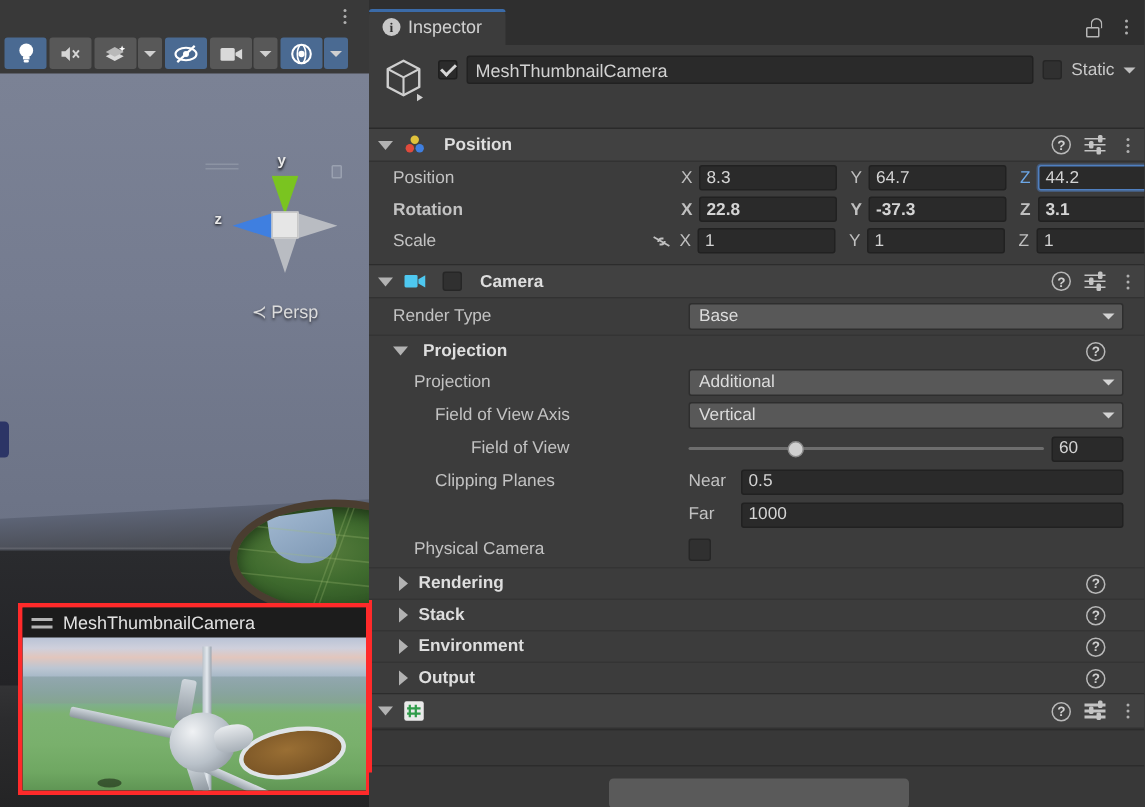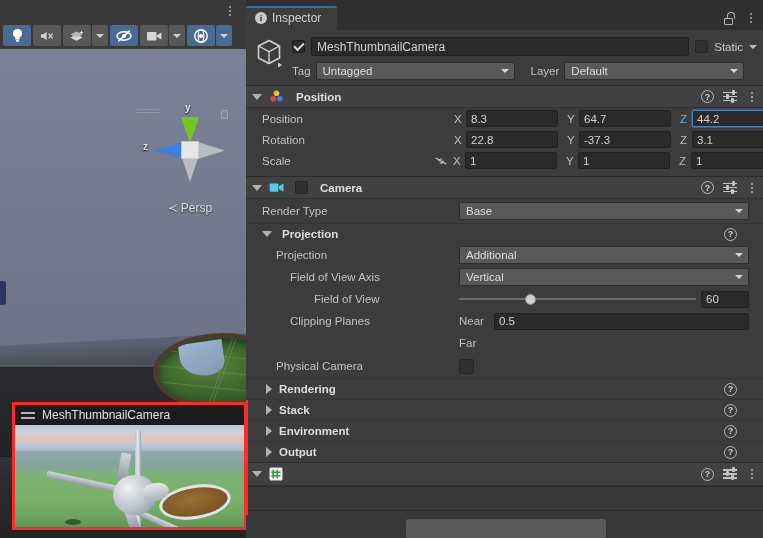--- a/index.html
+++ b/index.html
@@ -508,32 +508,20 @@
       </svg>
 
       <div id="obj-row1">
         <div class="ck checked"></div>
         <div class="txtfield" id="obj-name">MeshThumbnailCamera</div>
         <div class="ck dark"></div>
         <span id="static-label">Static</span>
         <div class="mini-caret"></div>
       </div>
 
-      <div id="obj-row2">
-        <span class="lbl">Tag</span>
-        <div class="dropdown" style="width:199px;">
-          <span>Untagged</span>
-          <span class="dd-caret"></span>
-        </div>
-        <span class="lbl" style="margin-left:11px;">Layer</span>
-        <div class="dropdown" style="width:180px;">
-          <span>Default</span>
-          <span class="dd-caret"></span>
-        </div>
-      </div>
     </div>
 
     <div class="component">
       <div class="comp-header">
         <div class="foldout"></div>
         <svg width="15" height="15" viewBox="0 0 16 16">
           <circle cx="4.5" cy="10.5" r="3" fill="#e04a3c"></circle>
           <circle cx="11.5" cy="10.5" r="3" fill="#3f7fe0"></circle>
           <circle cx="8" cy="4.5" r="3" fill="#e0c23c"></circle>
         </svg>
@@ -569,21 +557,21 @@
             <span class="axis-letter">Y</span>
             <div class="num-input" style="width:92px;">64.7</div>
           </div>
           <div class="axis-field" style="margin-left:9px;">
             <span class="axis-letter focused">Z</span>
             <div class="num-input focused" style="width:92px;">44.2</div>
           </div>
         </div>
       </div>
 
-      <div class="prop-row" style="position:relative;">
+      <div class="prop-row" style="position:relative;font-weight:bold;">
         <span class="prop-label">Rotation</span>
         <div style="position:absolute; left:208px; display:flex; align-items:center;">
           <div class="axis-field">
             <span class="axis-letter">X</span>
             <div class="num-input" style="width:92px;">22.8</div>
           </div>
           <div class="axis-field" style="margin-left:9px;">
             <span class="axis-letter">Y</span>
             <div class="num-input" style="width:92px;">-37.3</div>
           </div>
@@ -689,20 +677,21 @@
       </div>
 
       <div class="prop-row" style="position:relative;padding-left:44px;height:22px;">
         <span class="prop-label">Clipping Planes</span>
         <span class="prop-label" style="position:absolute;left:213px;">Near</span>
         <div class="num-input" style="position:absolute;left:248px;width:255px;">0.5</div>
       </div>
 
       <div class="prop-row" style="position:relative;padding-left:56px;height:22px;">
         <span class="prop-label" style="position:absolute;left:213px;">Far</span>
+        <div class="num-input" style="position:absolute;left:248px;width:255px;">1000</div>
       </div>
 
       <div class="prop-row" style="position:relative;padding-left:30px;height:24px;">
         <span class="prop-label">Physical Camera</span>
         <div class="ck dark" style="position:absolute;left:213px;width:15px;height:15px;"></div>
       </div>
 
       <div class="collapsed-row">
         <div class="foldout collapsed"></div>
         <span class="t">Rendering</span>

